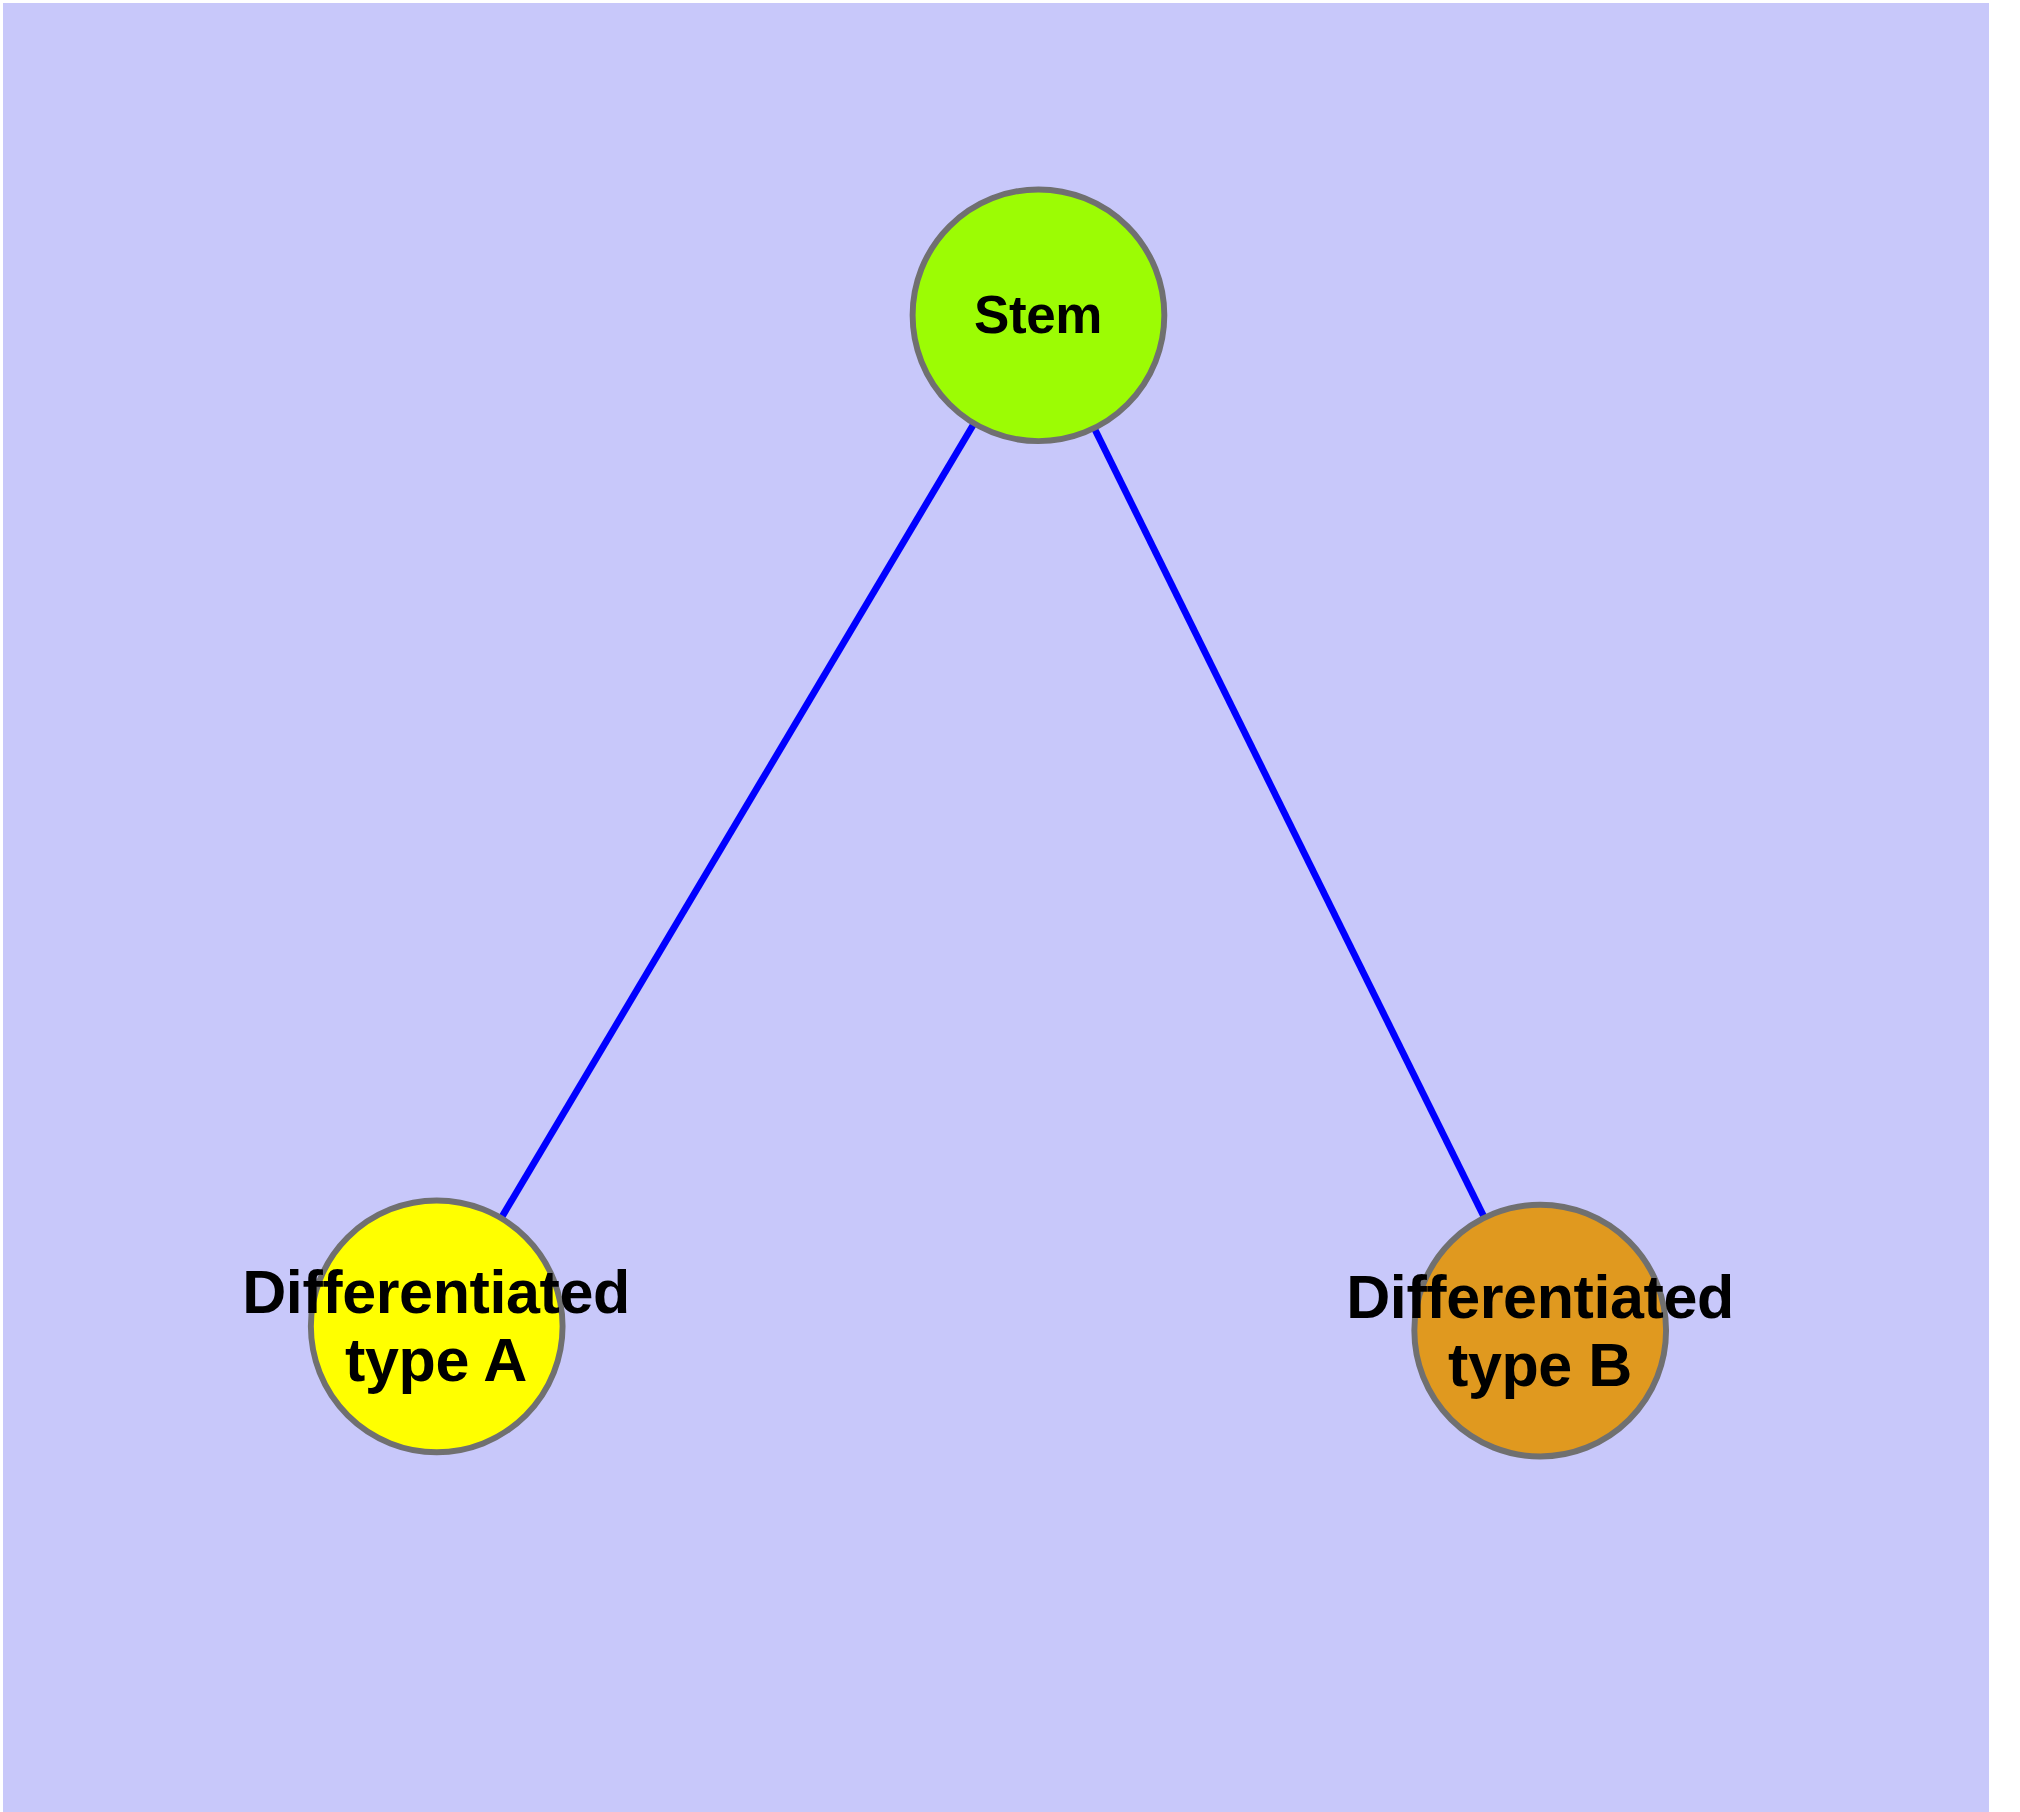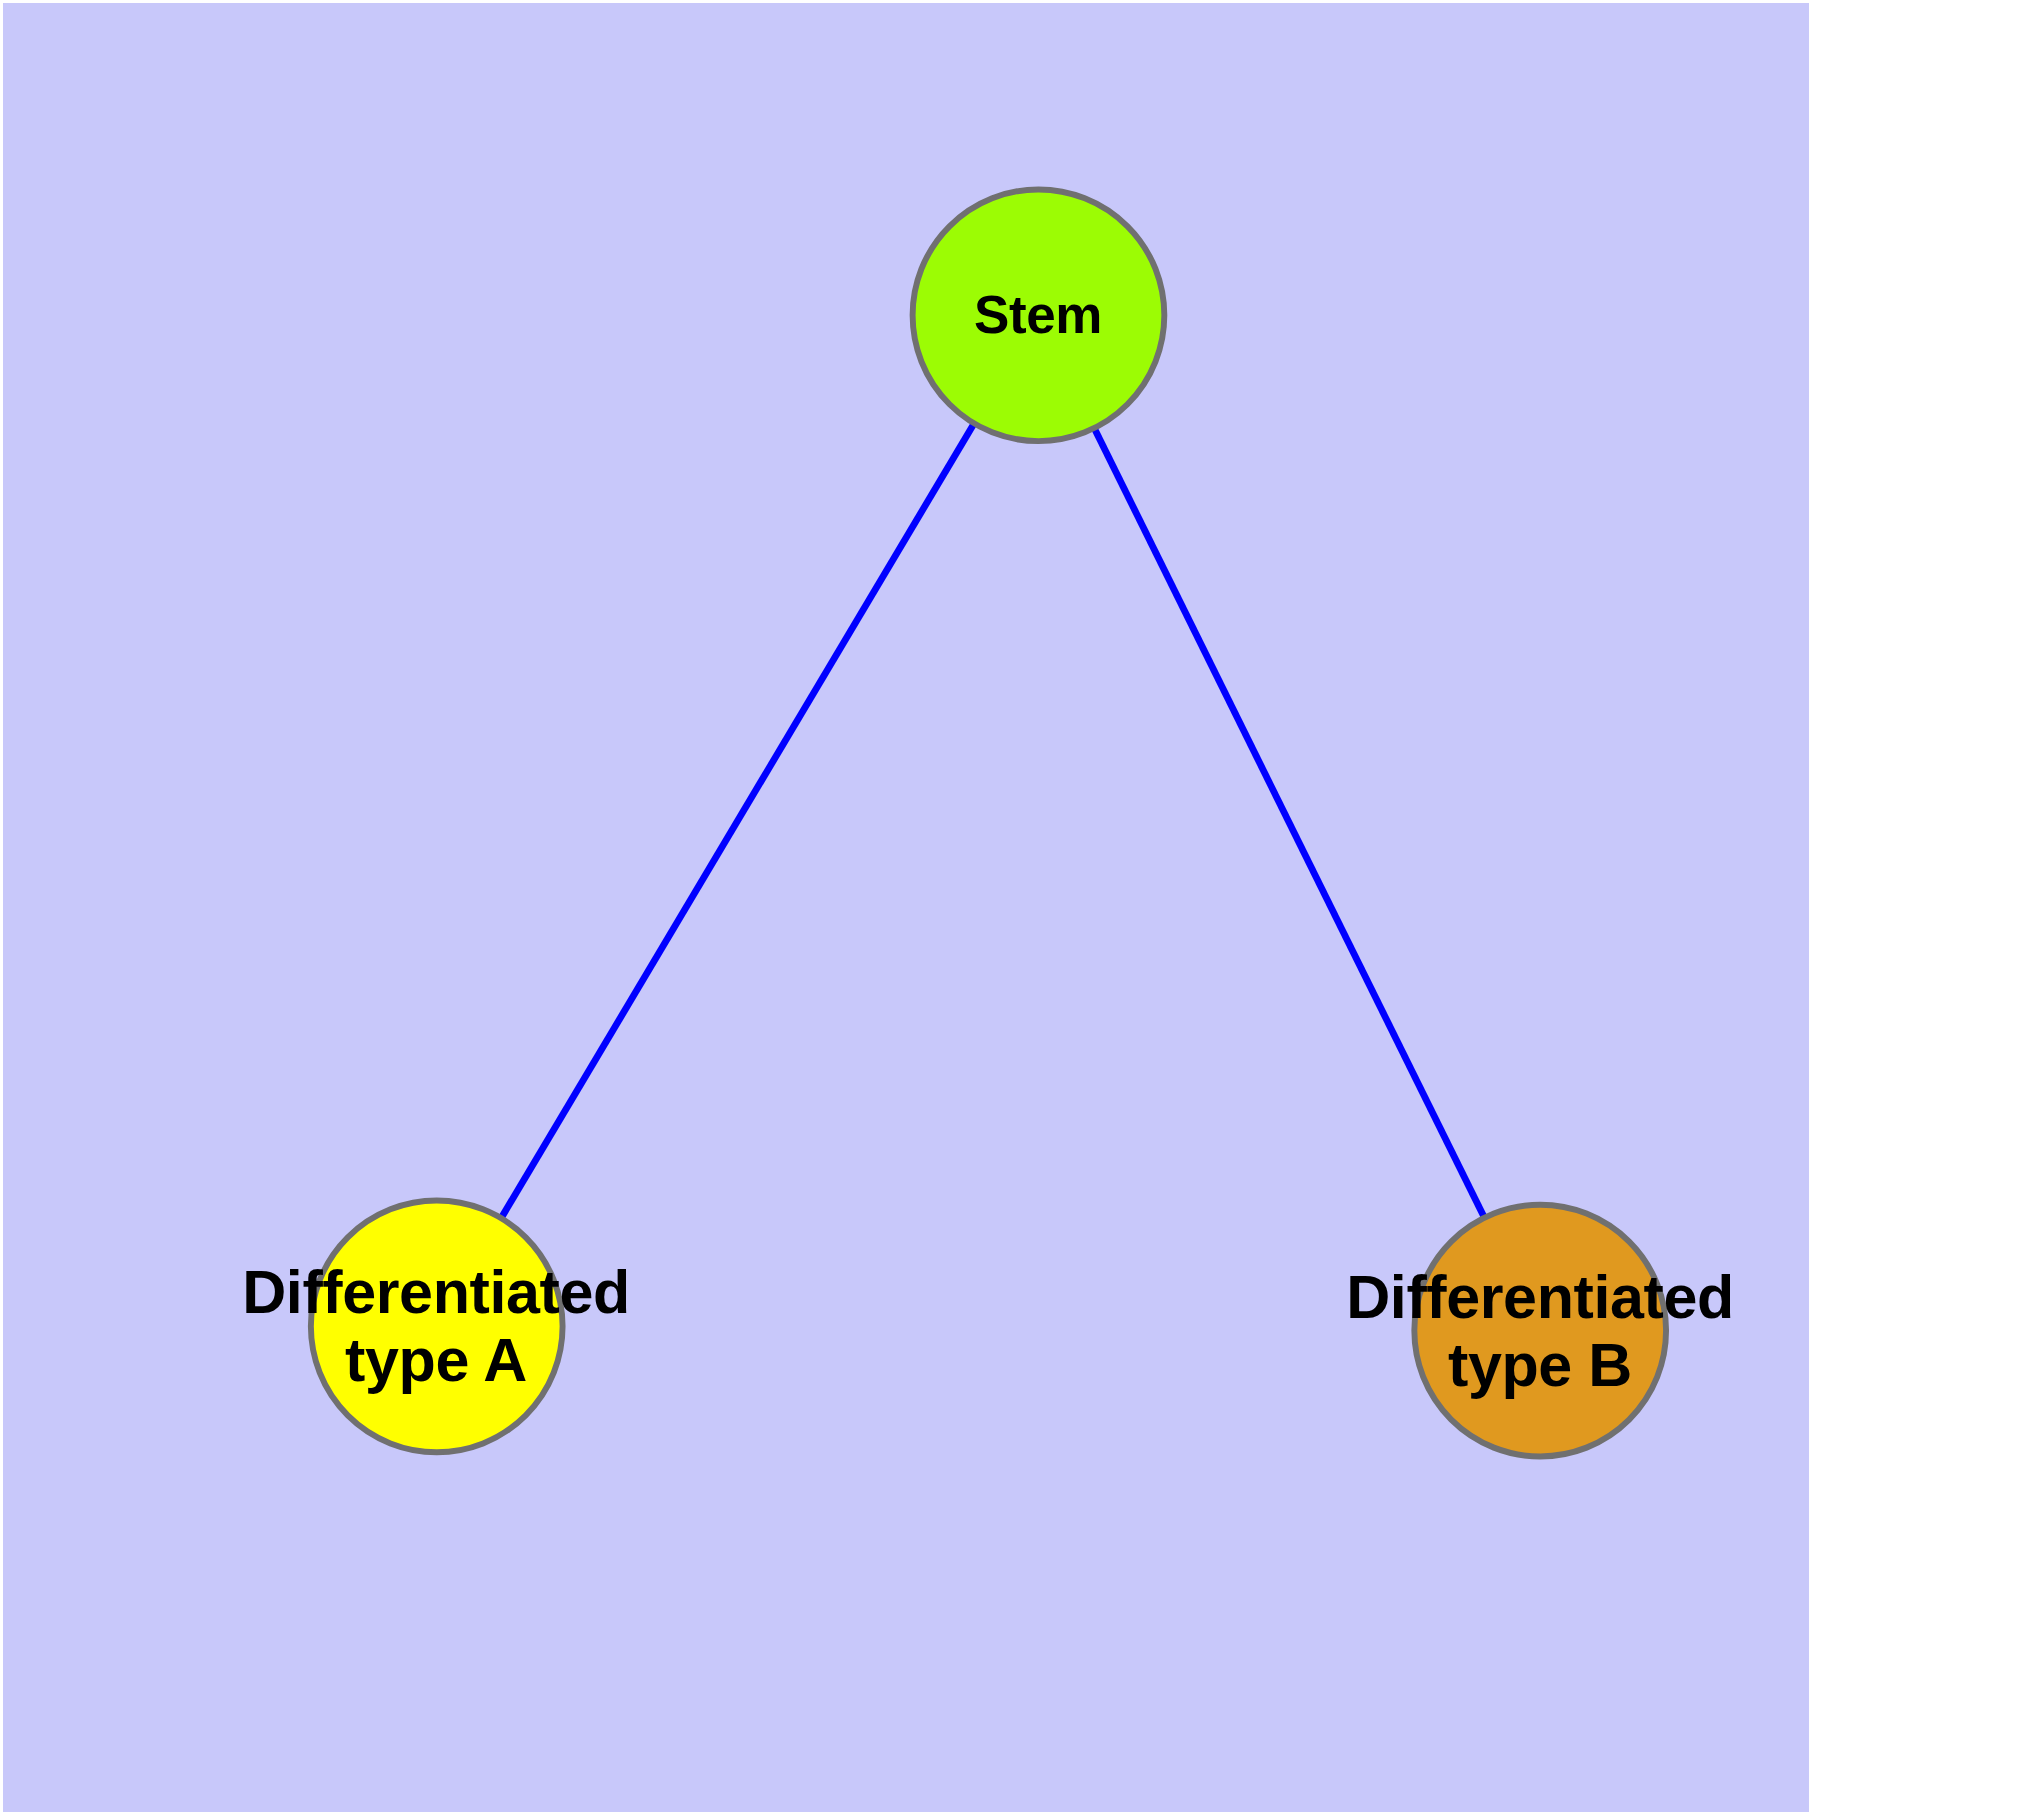--- a/index.html
+++ b/index.html
@@ -3,21 +3,21 @@
 <meta charset="utf-8">
 <title>Cell Differentiation Graph</title>
 <style>
   html, body {
     margin: 0;
     padding: 0;
     background: #ffffff;
   }
   #canvas {
     position: relative;
-    width: 1809px;
+    width: 1989px;
     height: 1812px;
     background: #ffffff;
     overflow: hidden;
     font-family: "Liberation Sans", "DejaVu Sans", sans-serif;
   }
   #plot-area {
     position: absolute;
     left: 2.5px;
     top: 2.5px;
     width: 2018px;

